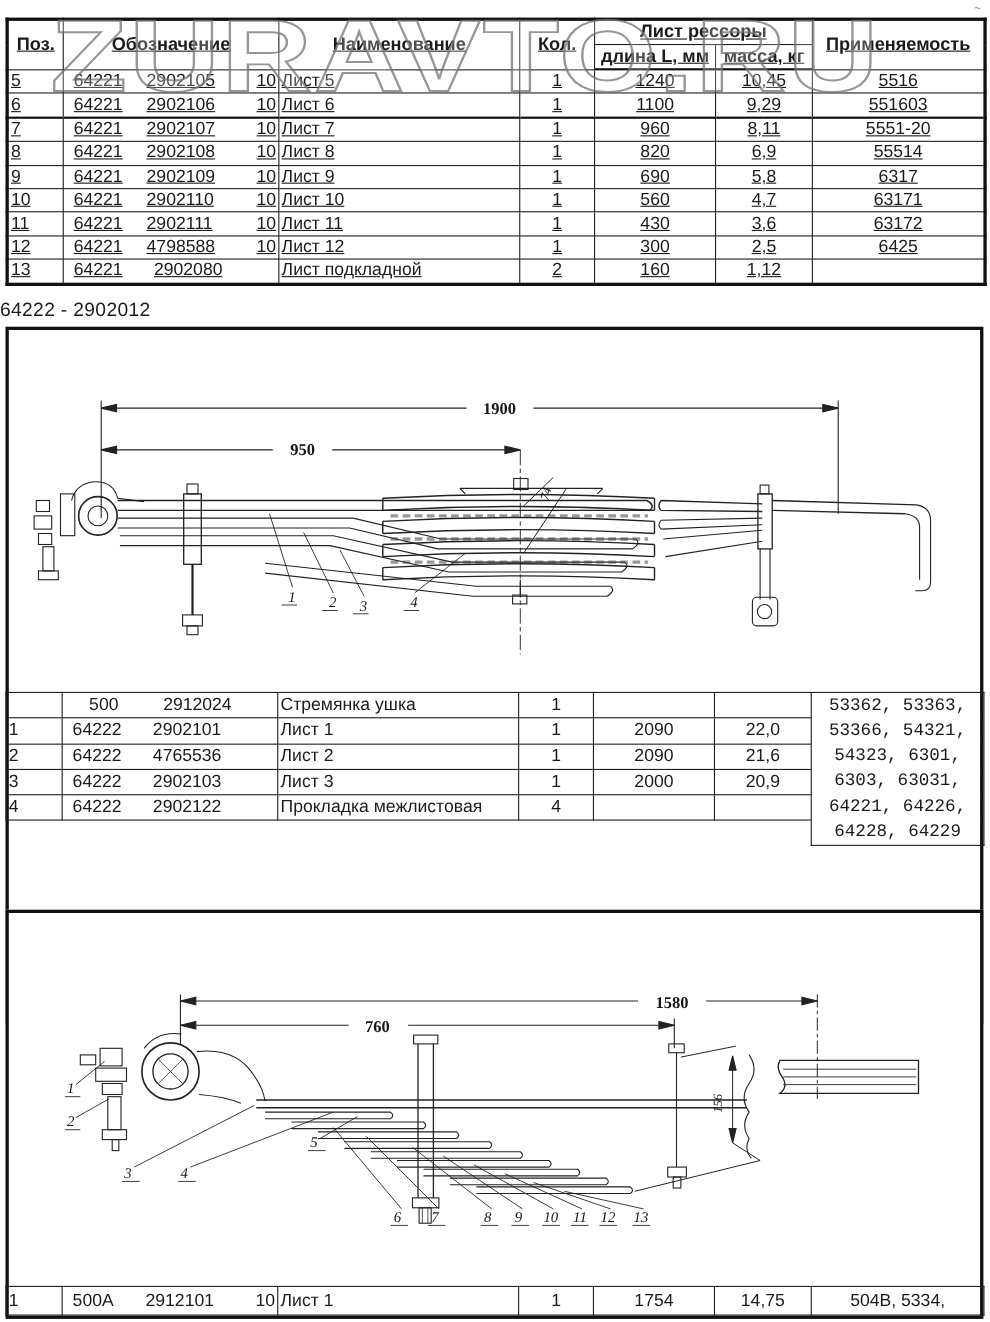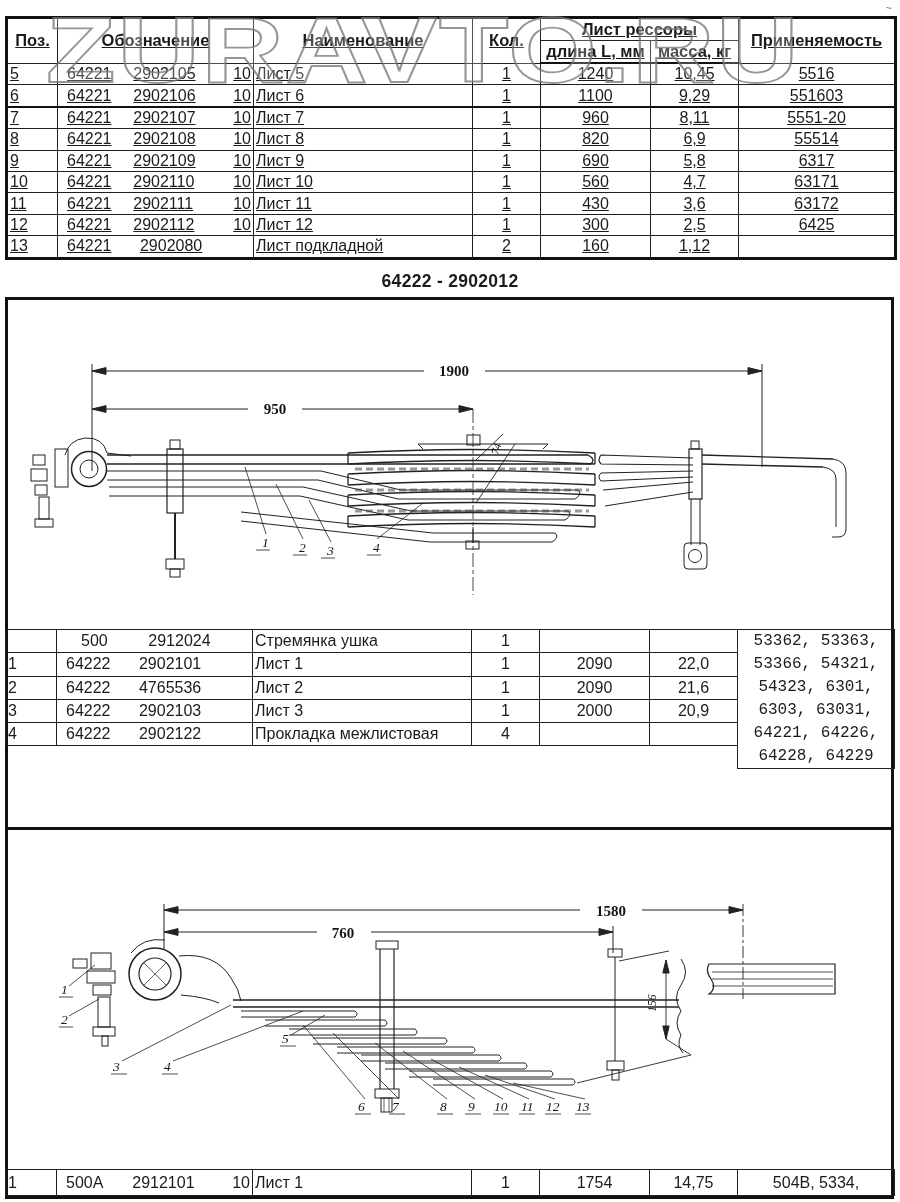--- a/index.html
+++ b/index.html
@@ -20,22 +20,22 @@
   .t1 tr.thick td{border-bottom:2.4px solid #111;}
   td.c{text-align:center;}
   td.pz{text-align:left;padding-left:5px;}
   td.nm{text-align:left;padding-left:5px;}
   td.dz{padding:0;}
   .dz .w{display:flex;align-items:center;gap:14px;}
   .dz .d1{width:62px;padding-left:7px;}
   .dz .d2{width:102px;}
   .dz .d3{flex:1;}
 
-  .caption{position:absolute;left:0;width:900px;text-align:center;
-           font-weight:bold;font-size:17.5px;letter-spacing:.3px;}
+  .caption{position:absolute;left:0;width:900px;
+           font-weight:normal;font-size:17.5px;letter-spacing:.3px;}
 
   
   .box{position:absolute;left:5px;width:889px;border:3px solid #111;
        background:#fff;box-sizing:border-box;}
   .box1{top:297px;height:634px;}
   .box2{top:827px;height:372px;}
   .box svg{position:absolute;left:0;top:0;}
 
   .box table.tbl{left:-3px;}
   td.app{vertical-align:top;font-family:Liberation Mono, monospace;}
@@ -208,21 +208,21 @@
       <td class="c">1</td>
       <td class="c">430</td>
       <td class="c">3,6</td>
       <td class="c">63172</td>
     </tr>
     <tr>
       <td class="pz">12</td>
       <td class="dz">
             <div class="w">
               <span class="d1">64221</span>
-              <span class="d2">2902112</span>
+              <span class="d2">4798588</span>
               <span class="d3">10</span>
             </div>
           </td>
       <td class="nm">Лист 12</td>
       <td class="c">1</td>
       <td class="c">300</td>
       <td class="c">2,5</td>
       <td class="c">6425</td>
     </tr>
     <tr>

